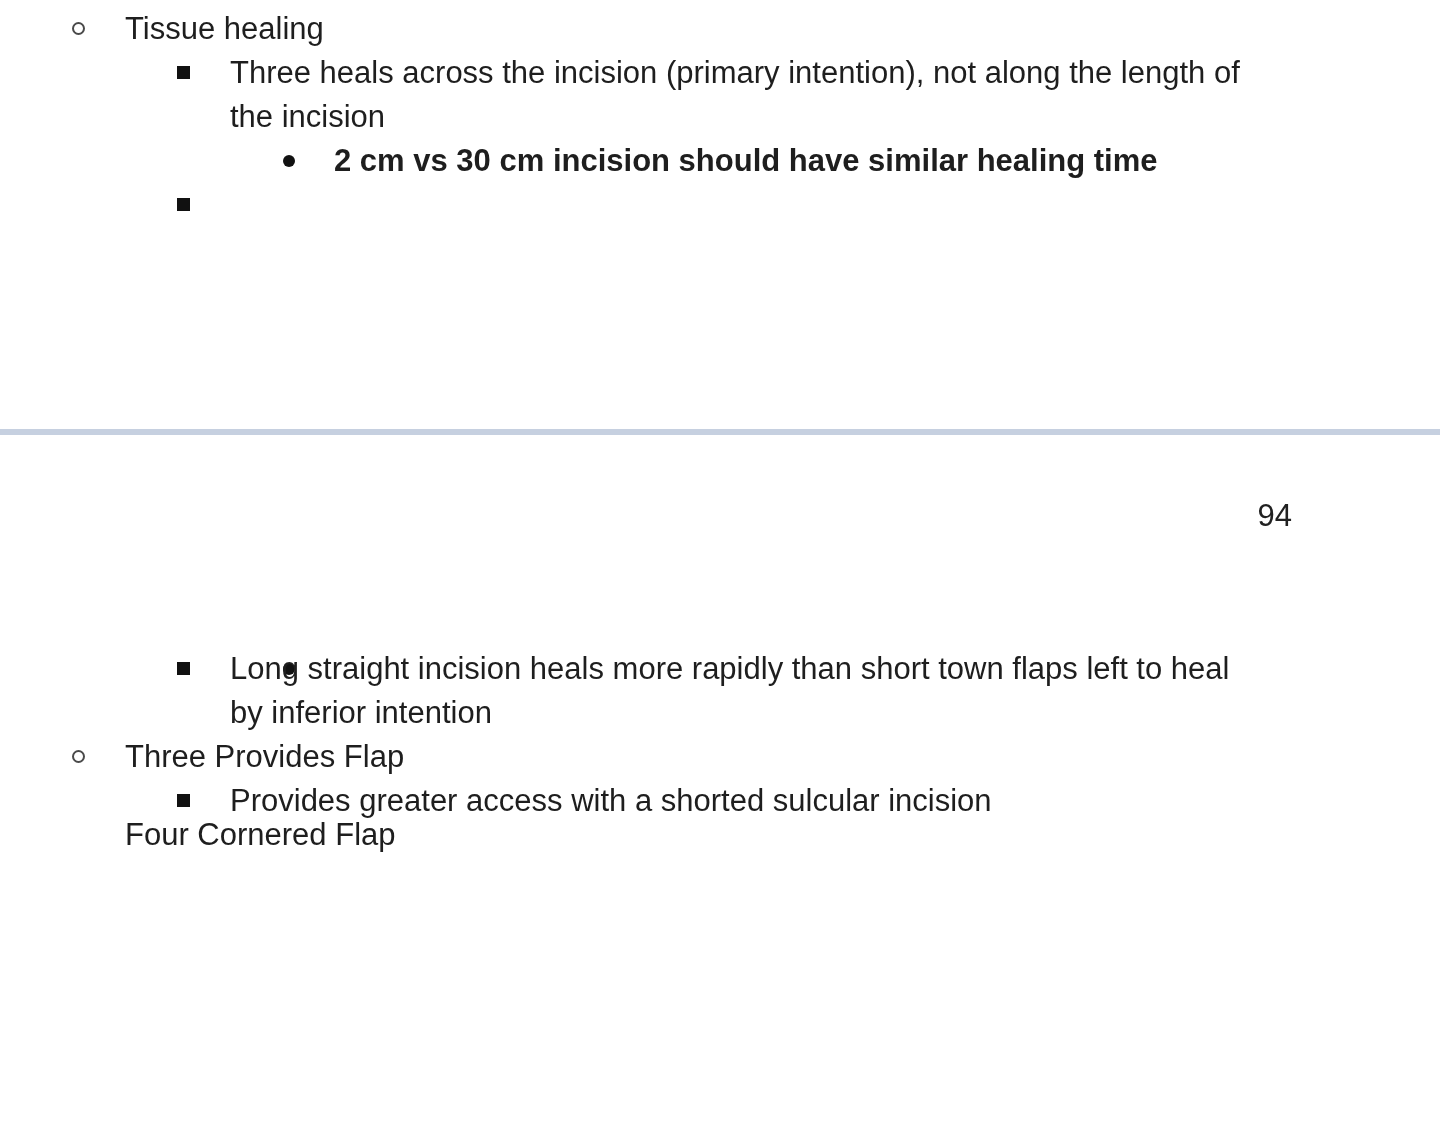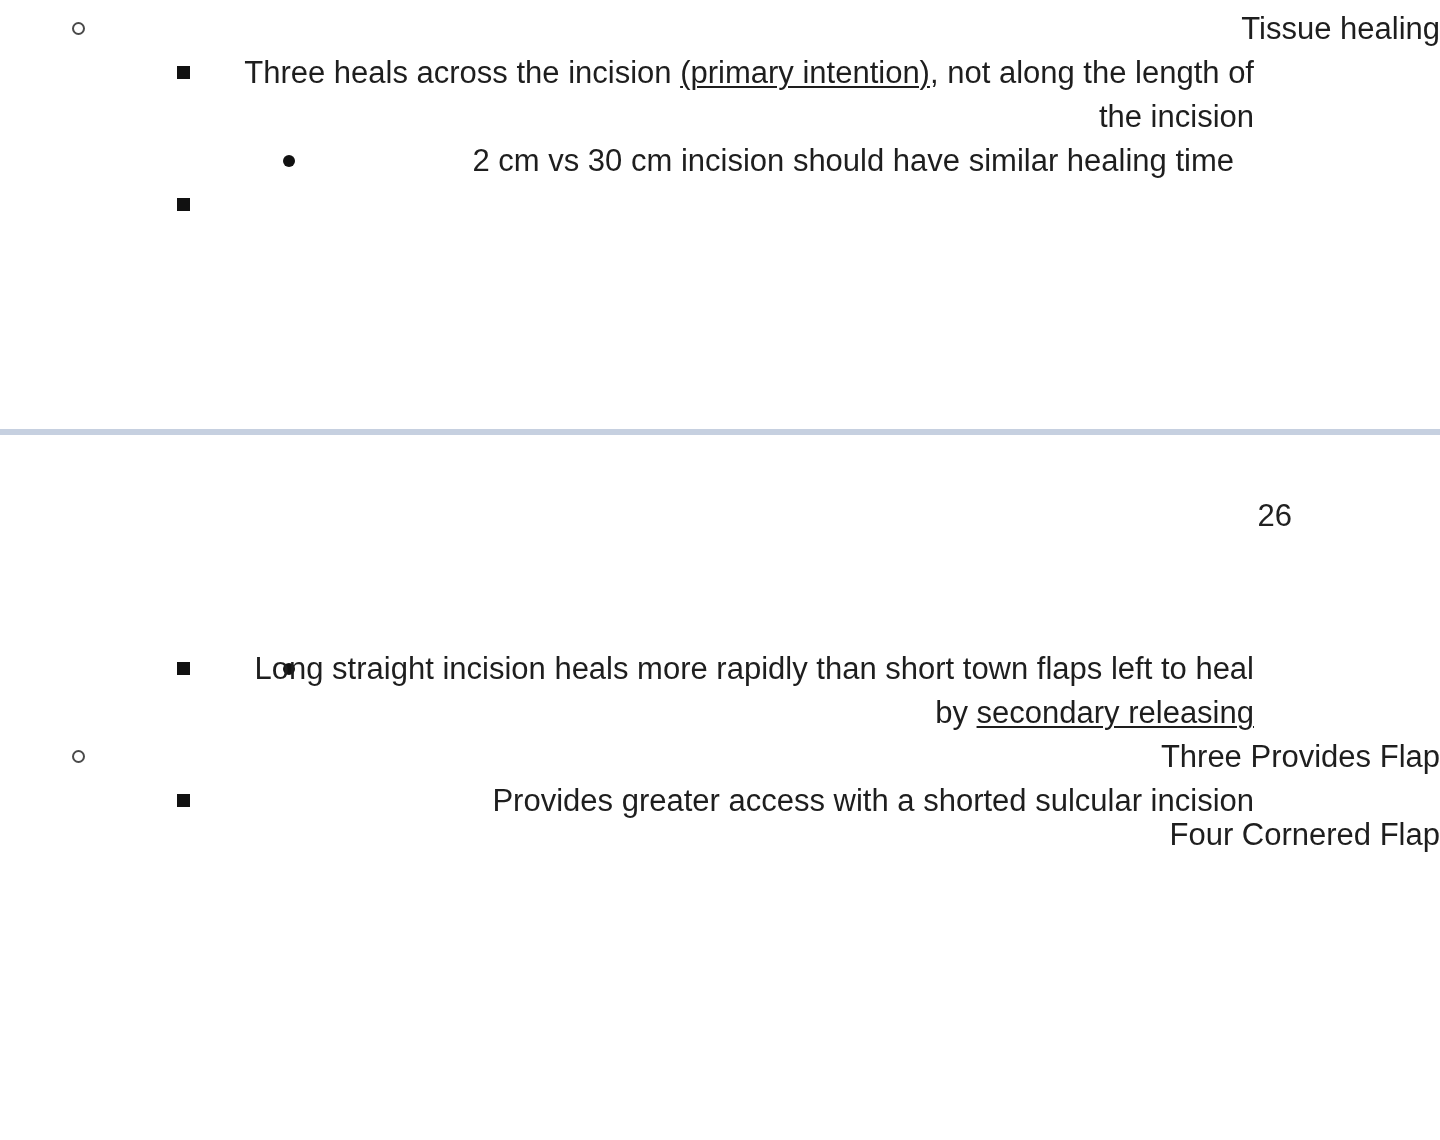--- a/index.html
+++ b/index.html
@@ -5,39 +5,39 @@
   html, body { margin: 0; padding: 0; background: #ffffff; }
   body {
     width: 1440px; height: 1140px; overflow: hidden;
     font-family: "Liberation Sans", sans-serif;
   }
   .doc {
     position: relative; width: 1440px; height: 1140px; overflow: hidden;
     background: #ffffff; color: #1e1e1e;
     font-size: 31px; line-height: 44px;
   }
-  .page-body { position: relative; text-align: right; }
+  .page-body { position: relative; }
   .page1 { padding-top: 7px; }
   .li { position: relative; }
   .lvl1 { padding-left: 125px; }
   .lvl2 { padding-left: 230px; width: 1024px; }
-  .lvl3 { padding-left: 334px; width: 900px; }
+  .lvl3 { padding-left: 334px; width: 900px; font-weight: bold; }
   .bullet { position: absolute; display: block; }
   .bullet.circle {
     left: 72px; top: 15px; width: 9px; height: 9px;
     border: 2px solid #4a4a4a; border-radius: 50%; background: transparent;
   }
   .bullet.square {
     left: 177px; top: 15px; width: 13px; height: 13px; background: #111111;
   }
   .bullet.disc {
     left: 283px; top: 16px; width: 12px; height: 12px;
     background: #111111; border-radius: 50%;
   }
-  .u { text-decoration: underline; text-underline-offset: 3px; text-decoration-thickness: 2px; }
+  .u { text-underline-offset: 3px; text-decoration-thickness: 2px; }
   .spacer-bottom-margin { height: 246px; }
   .page-break { height: 6px; background: #c6d0e0; width: 1440px; }
   .page-header {
     margin-top: 59px; height: 44px;
     padding-right: 148px; text-align: right;
     color: #212121;
   }
   .page2 { margin-top: 109px; }
   .li.clipped { margin-top: -10px; }
 </style>
@@ -66,32 +66,32 @@
     <div class="li lvl2">
       <span class="bullet square"></span>
     </div>
 
     <div class="spacer-bottom-margin"></div>
   </section>
 
   <div class="page-break"></div>
 
   <header class="page-header">
-    <span class="page-num">26</span>
+    <span class="page-num">94</span>
   </header>
 
   <section class="page-body page2">
 
     <div class="li lvl3">
       <span class="bullet disc"></span>
     </div>
 
     <div class="li lvl2">
       <span class="bullet square"></span>
-      <span class="txt"><span>Long straight incision heals more rapidly than short town flaps left to heal by </span><span class="u">secondary releasing</span><span></span></span>
+      <span class="txt"><span>Long straight incision heals more rapidly than short town flaps left to heal by </span><span class="u">inferior intention</span><span></span></span>
     </div>
 
     <div class="li lvl1">
       <span class="bullet circle"></span>
       <span class="txt">Three Provides Flap</span>
     </div>
 
 
     <div class="li lvl2">
       <span class="bullet square"></span>

